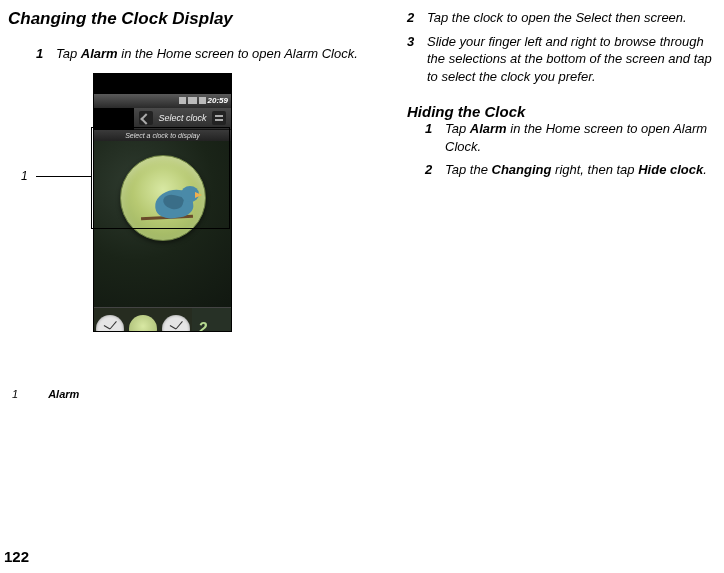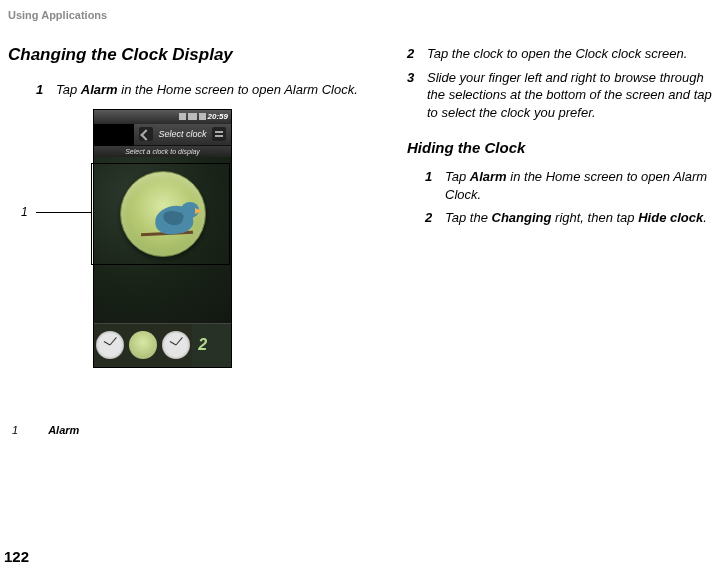--- a/index.html
+++ b/index.html
@@ -35,21 +35,20 @@
     .section-heading {
       font-size: 17px;
       font-weight: bold;
       color: #000;
       margin-bottom: 16px;
     }
     .sub-heading {
       font-size: 15px;
       font-weight: bold;
       color: #000;
-      margin-bottom: 12px;
       margin-top: 8px;
     }
     .step-list {
       padding-left: 28px;
     }
     .step-item {
       display: flex;
       margin-bottom: 6px;
       font-size: 13px;
       line-height: 1.35;
@@ -95,20 +94,21 @@
       overflow: hidden;
     }
     .status-bar {
       height: 14px;
       background: linear-gradient(#5a5a5a, #2a2a2a);
       display: flex;
       justify-content: flex-end;
       align-items: center;
       padding: 0 3px;
       gap: 2px;
+      margin-top: 20px;
     }
     .status-ic {
       width: 7px; height: 7px;
       background: #bbb;
     }
     .status-ic.signal { width: 9px; }
     .status-time {
       color: #fff;
       font-size: 8px;
       font-weight: bold;
@@ -299,21 +299,20 @@
       left: 4px;
       bottom: 8px;
       font-size: 15px;
       font-weight: bold;
     }
   </style>
 </head>
 <body>
 
 <div class="page">
-  <div class="header-title">Using Applications</div>
 
   <div class="columns">
     <div class="col-left">
       <div class="section-heading">Changing the Clock Display</div>
       <div class="step-list">
         <div class="step-item">
           <div class="step-num">1</div>
           <div class="step-text">
             <span>Tap </span><b>Alarm</b><span> in the Home screen to open Alarm Clock.</span>
           </div>
@@ -367,21 +366,21 @@
       <div class="legend-row">
         <span class="legend-num">1</span>
         <span>Alarm</span>
       </div>
     </div>
 
     <div class="col-right">
       <div class="step-list" style="padding-left:0;">
         <div class="step-item">
           <div class="step-num">2</div>
-          <div class="step-text">Tap the clock to open the Clock clock screen.</div>
+          <div class="step-text">Tap the clock to open the Select then screen.</div>
         </div>
         <div class="step-item">
           <div class="step-num">3</div>
           <div class="step-text">Slide your finger left and right to browse through the selections at the bottom of the screen and tap to select the clock you prefer.</div>
         </div>
       </div>
 
       <div class="sub-heading" style="margin-top:18px;">Hiding the Clock</div>
 
       <div class="step-list" style="padding-left:18px;">

